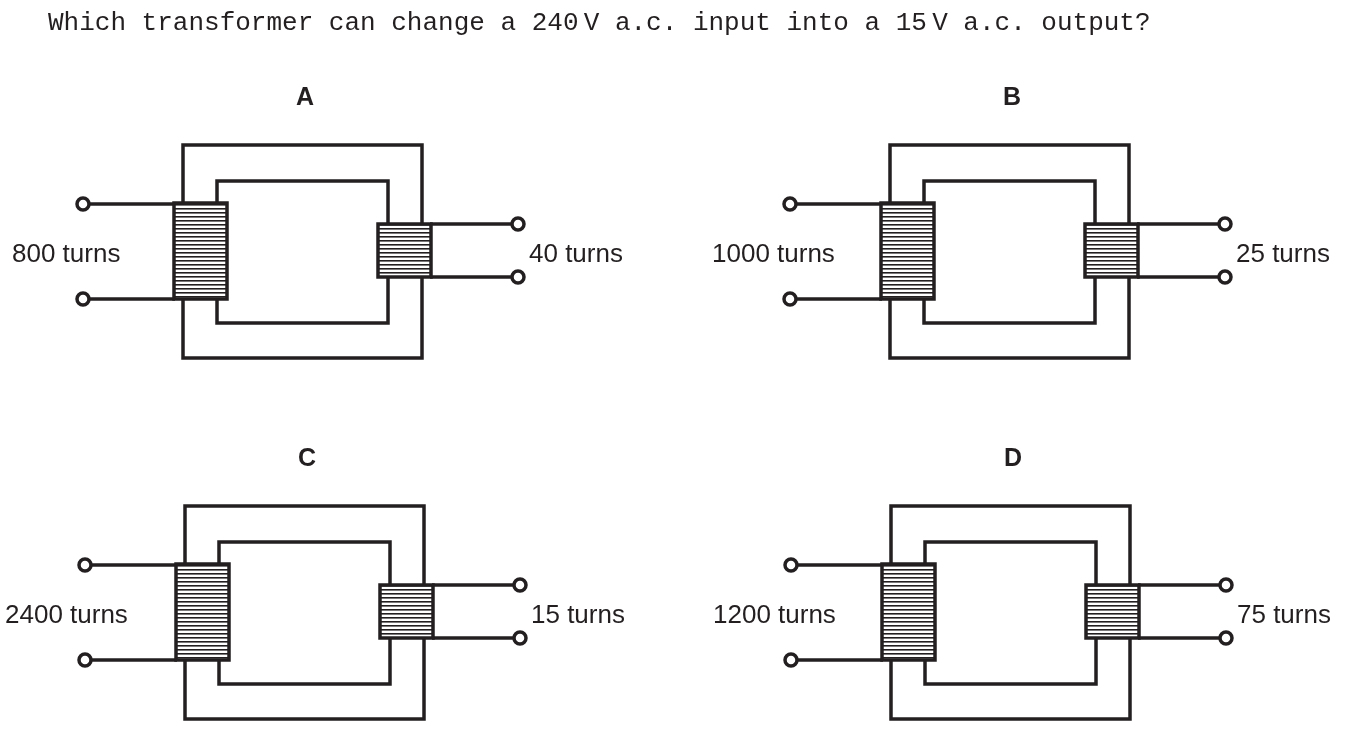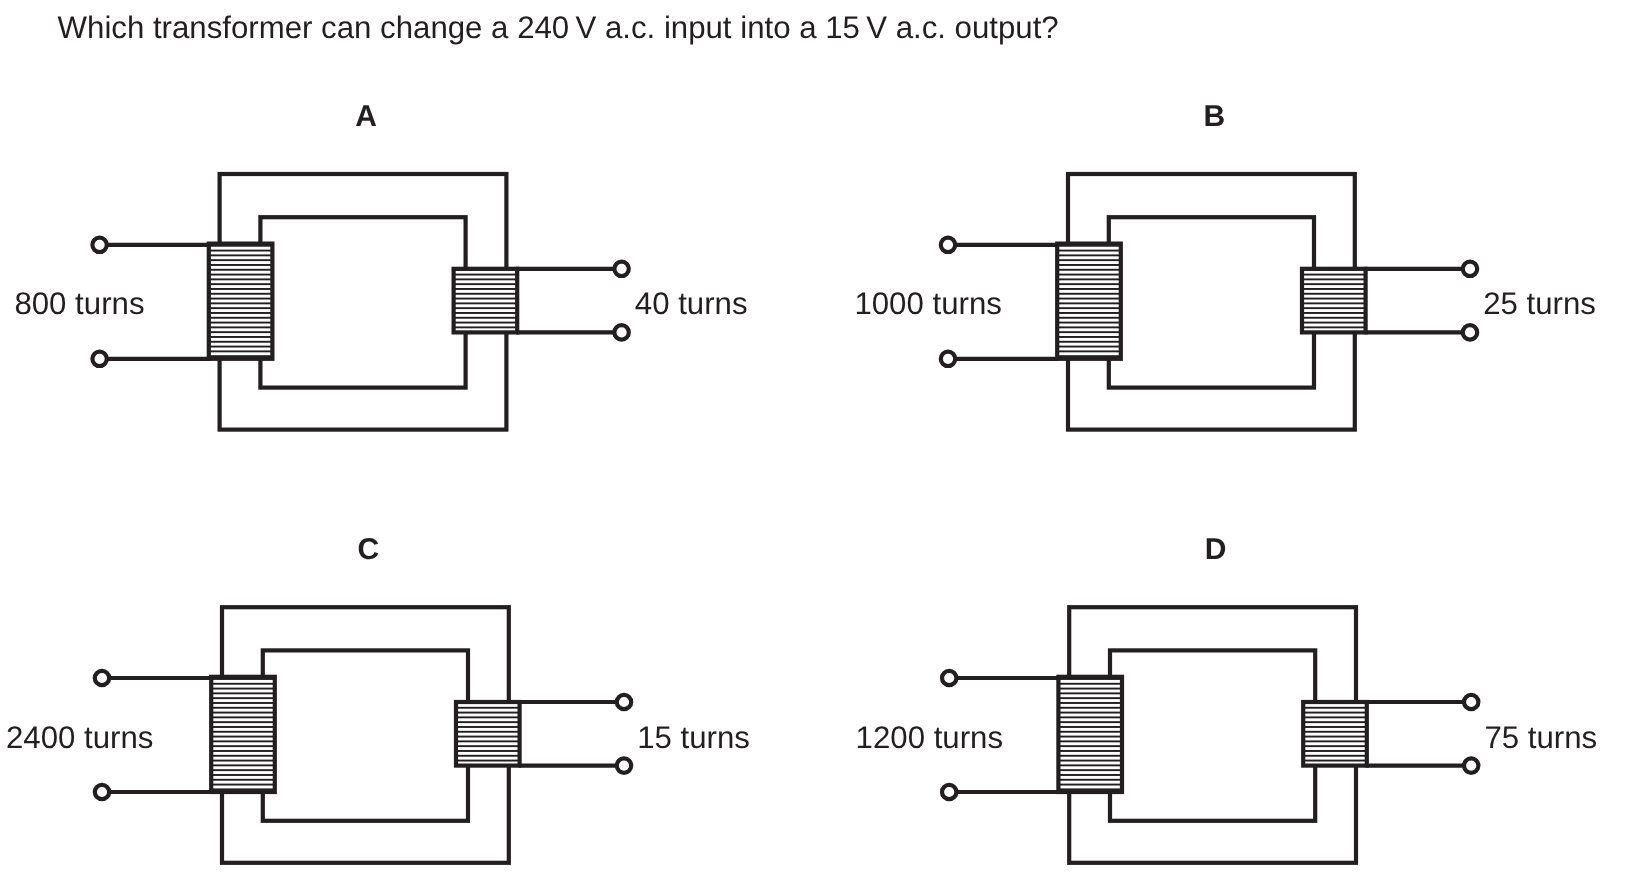--- a/index.html
+++ b/index.html
@@ -1,18 +1,18 @@
 <!DOCTYPE html>
 <html><head>
 <meta charset="utf-8">
 <style>
   html, body { margin: 0; padding: 0; background: #ffffff; }
   body { width: 1358px; height: 735px; position: relative; overflow: hidden;
          font-family: "Liberation Sans", sans-serif; color: #231f20; }
-  .question { position: absolute; left: 48px; top: 8px; font-size: 26px; white-space: nowrap; }
+  .question { position: absolute; left: 48px; top: 8px; font-size: 26px; white-space: nowrap; font-family: Liberation Mono, monospace; }
   svg#diagram { position: absolute; left: 0; top: 0; }
   .panel-label { font-family: "Liberation Sans", sans-serif; font-weight: bold; font-size: 25px; fill: #231f20; }
   .turns-label { font-family: "Liberation Sans", sans-serif; font-size: 26px; fill: #231f20; }
 </style>
 </head>
 <body>
 
 <div class="question">Which transformer can change a 240 V a.c. input into a 15 V a.c. output?</div>
 
 <svg id="diagram" width="1358" height="735" viewBox="0 0 1358 735" xmlns="http://www.w3.org/2000/svg">

